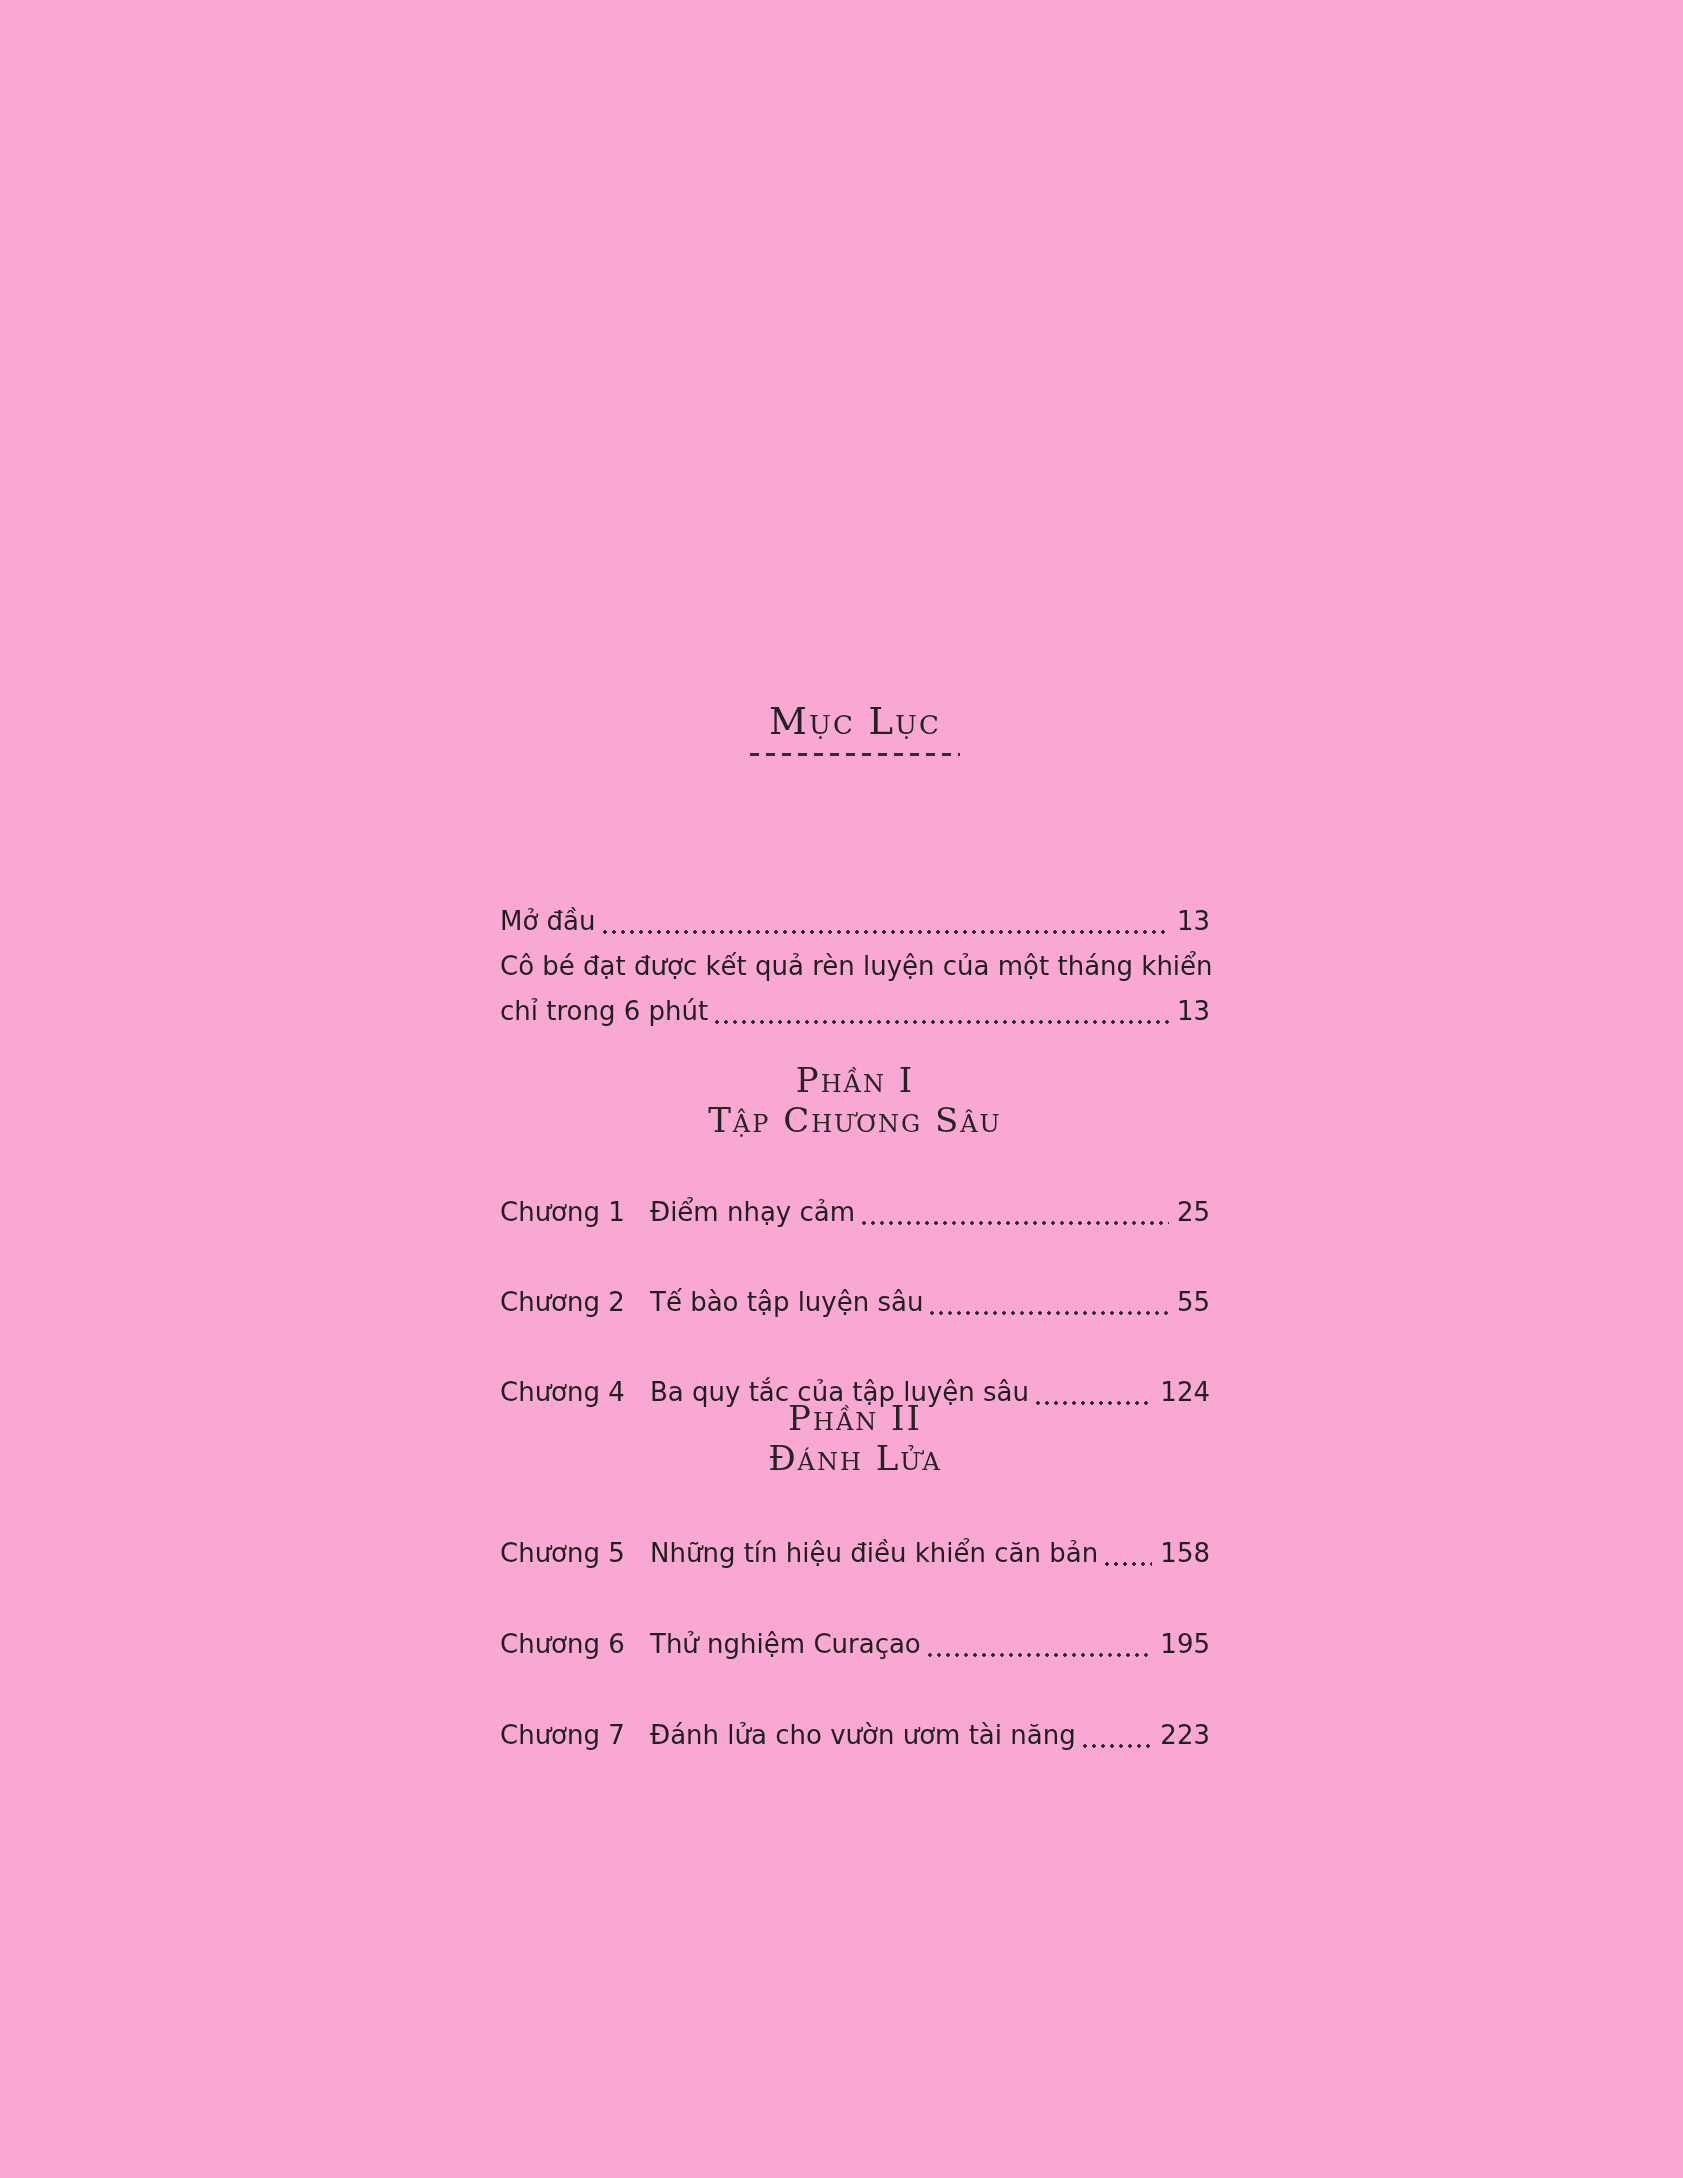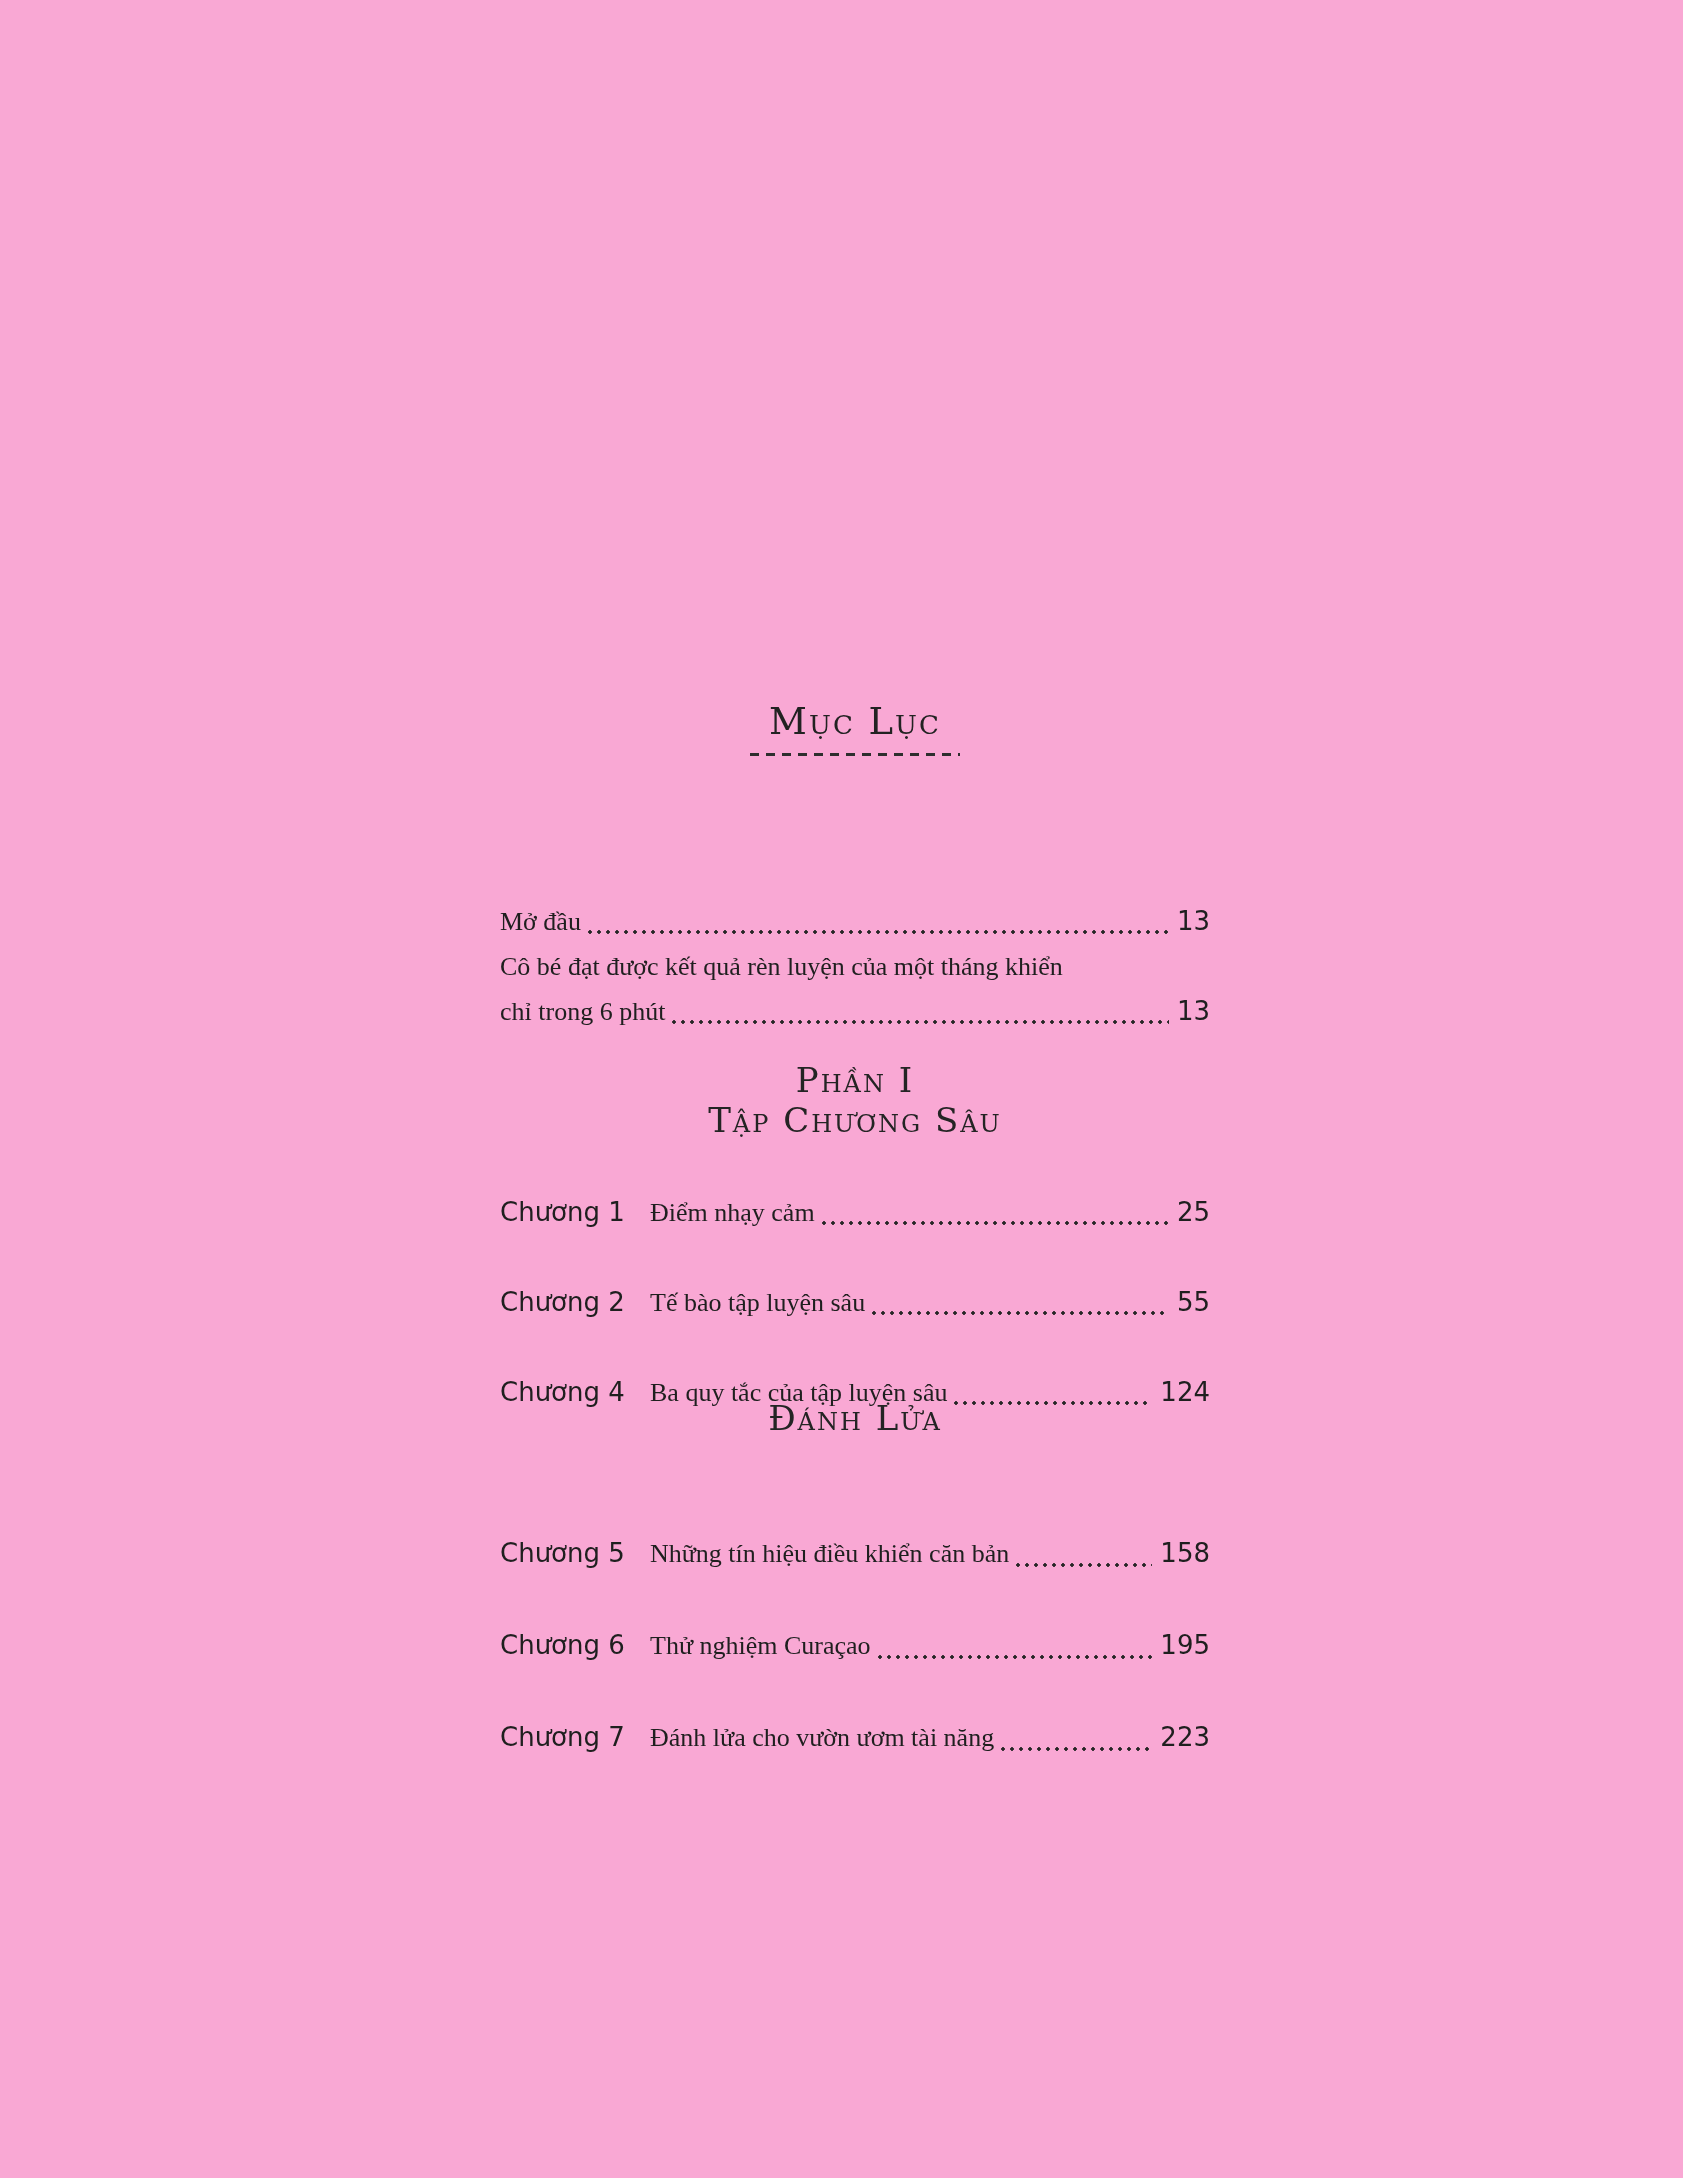--- a/index.html
+++ b/index.html
@@ -37,21 +37,21 @@
 
   
   .sec { position: absolute; left: 500px; width: 710px; }
   .toc-row {
     display: flex;
     align-items: baseline;
     line-height: 45px;
     font-size: 26px;
     white-space: nowrap;
   }
-  .toc-text { flex: none; font-family: Liberation Serif, serif; }
+  .toc-text { flex: none; }
   .leader {
     flex: 1 1 auto;
     align-self: flex-end;
     height: 4px;
     margin: 0 8px 10px 7px;
     background: radial-gradient(circle at 2px 2px, #262626 1.5px, transparent 2.1px) left center / 9px 4px repeat-x;
     min-width: 20px;
   }
   .pagenum { flex: none; text-align: right; }
 
@@ -150,20 +150,21 @@
           <span class="toc-text">Ba quy tắc của tập luyện sâu</span>
           <span class="leader"></span>
           <span class="pagenum">124</span>
         </div>
       </div>
     </div>
 
   </div>
 
   <div class="part-heading ph-2">
+    <div>Phần II</div>
     <div>Đánh Lửa</div>
   </div>
 
   <div class="chapters chapters-2">
 
     <div class="chapter">
       <div class="ch-label">Chương 5</div>
       <div class="ch-body">
         <div class="toc-row">
           <span class="toc-text">Những tín hiệu điều khiển căn bản</span>

